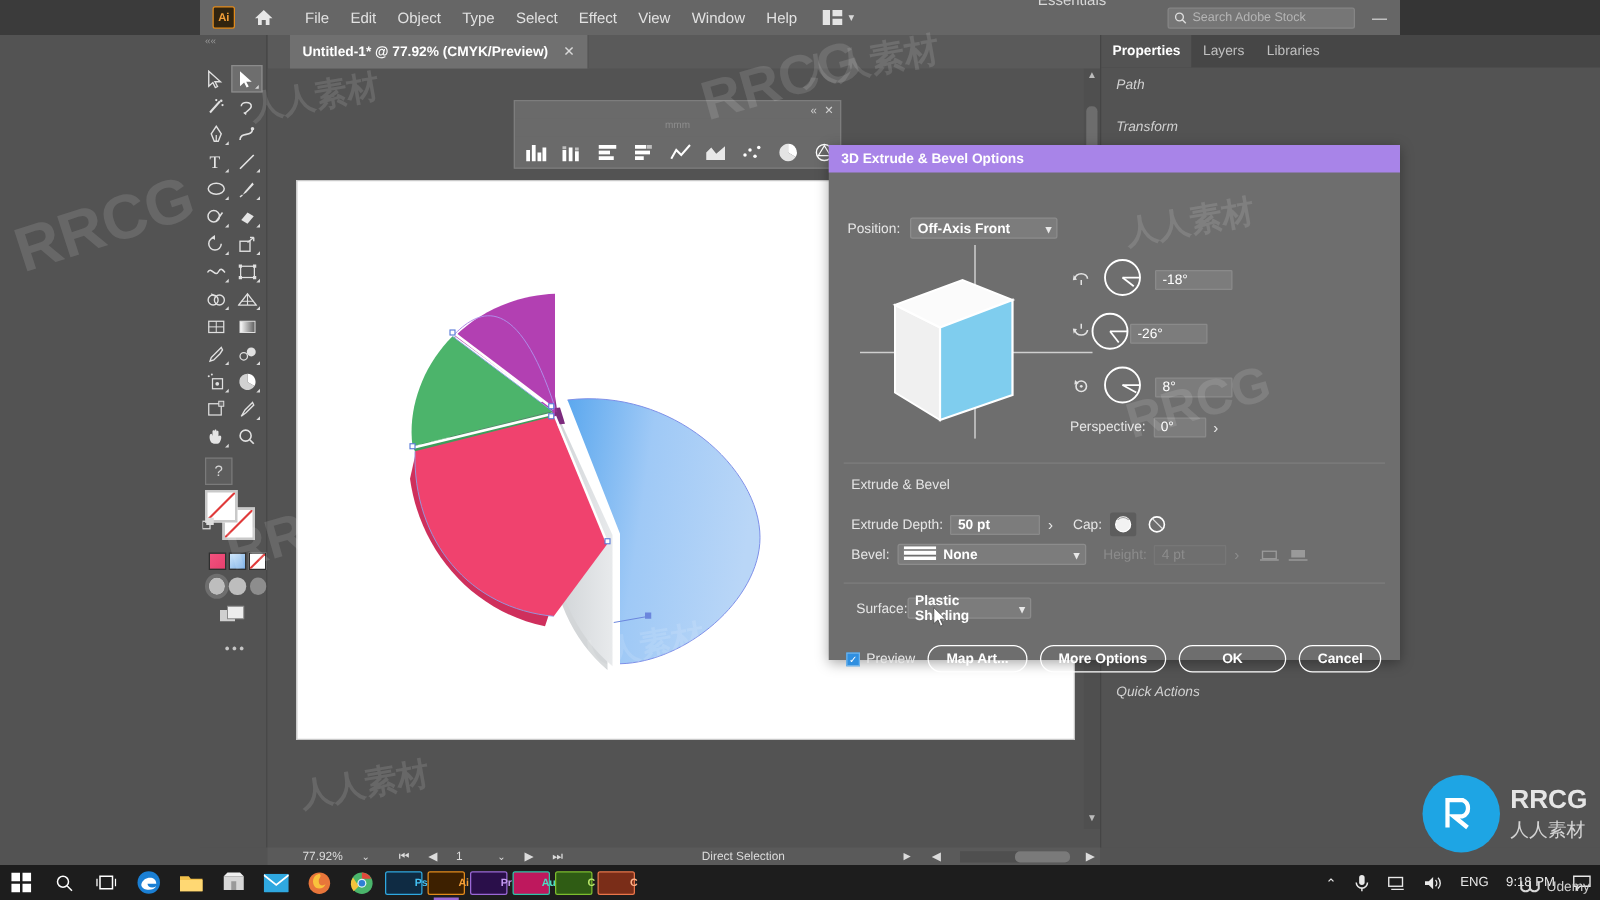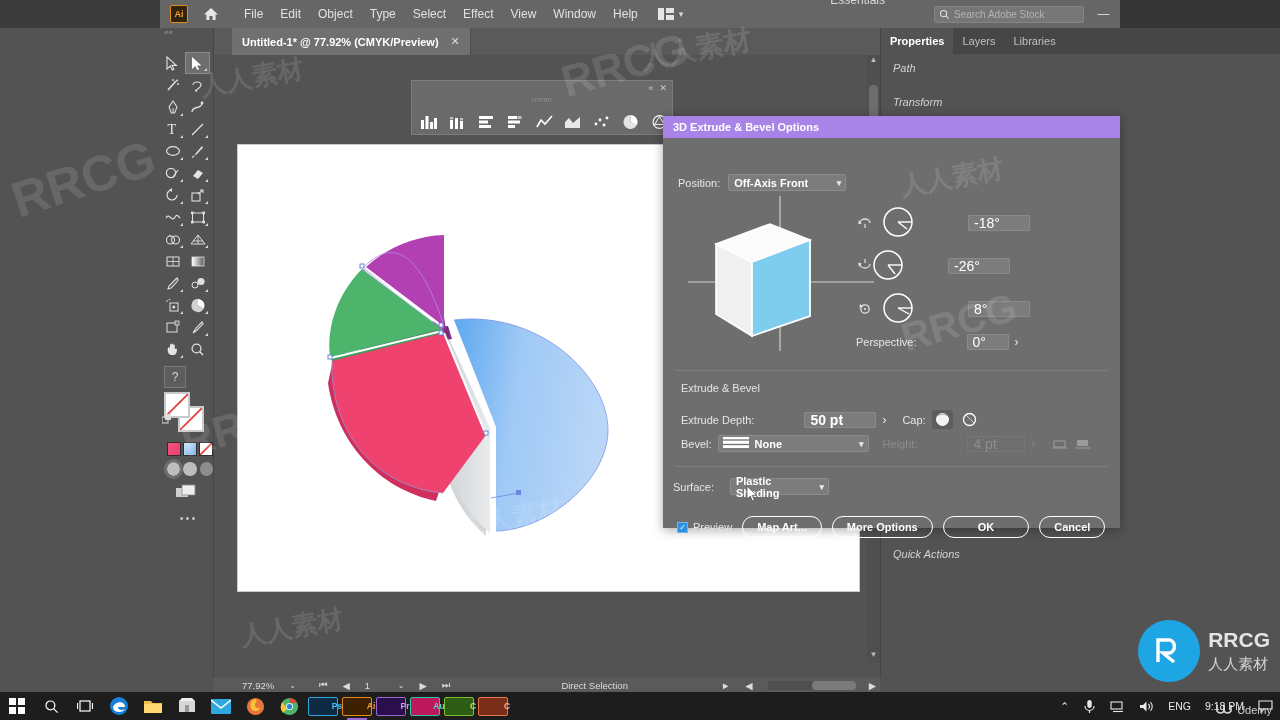--- a/index.html
+++ b/index.html
@@ -131,23 +131,22 @@
   #dialog .body { position: relative; height: 328px; }
   .fld-label { color: #e6e6e6; font-size: 11px; }
   .select {
     background: #7c7c7c; border: 1px solid #8c8c8c; height: 17px; border-radius: 2px;
     display: flex; align-items: center; padding: 0 16px 0 5px; position: relative;
     color: #ffffff; font-weight: bold; font-size: 11px;
   }
   .select .caret { position: absolute; right: 4px; top: 3px; color:#e8e8e8; font-size: 9px; }
   .numfield {
     background: #7c7c7c; border: 1px solid #8a8a8a; height: 16px; width: 62px;
-    display: flex; align-items: center; padding-left: 5px; color: #ffffff; font-size: 14px;
+    display: flex; align-items: center; padding-left: 5px; color: #ffffff; font-size: 11px;
     border-radius: 1px;
-    margin-left: 44px;
   }
   .numfield.disabled { color: #8d8d8d; border-color: #777; background: #6f6f6f; }
   .dialog-sep { position: absolute; height: 1px; background: #7e7e7e; left: 12px; width: 433px; }
   .btn {
     height: 22px; border: 1px solid #ffffff; border-radius: 11px; color: #ffffff;
     display: flex; align-items: center; justify-content: center; font-size: 11px;
     padding: 8px 14px; font-weight: bold;
   }
   .chk { width: 11px; height: 11px; background: #2f8fe0; border: 1px solid #6fb3ea; display:flex; align-items:center; justify-content:center; color:#fff; font-size:8px;}
   .capbtn { width: 21px; height: 19px; display:flex; align-items:center; justify-content:center; border-radius:2px;}
@@ -765,21 +764,21 @@
           <svg width="17" height="13" viewBox="0 0 17 13">
               <rect x="3" y="3" width="11" height="6" fill="#9a9a9a"></rect>
               <line x1="1" y1="11" x2="16" y2="11" stroke="#9a9a9a" stroke-width="1.1"></line>
             </svg>
         </span>
       </span>
     </div>
 
     <div class="dialog-sep" style="top:328px"></div>
 
-    <div class="row" style="position:absolute;left:10px;top:340px;gap:16px">
+    <div class="row" style="position:absolute;left:22px;top:340px;gap:0">
       <span class="fld-label">Surface:</span>
       <div class="select" style="width:99px">
         <span>Plastic Shading</span>
         <span class="caret">▾</span>
       </div>
     </div>
 
     <div class="row" style="position:absolute;left:14px;top:378px;gap:10px">
       <span class="row" style="gap:5px">
         <span class="chk">✓</span>

